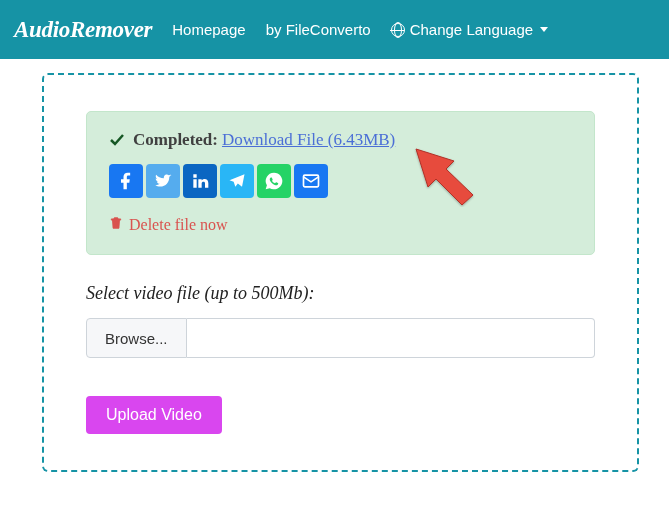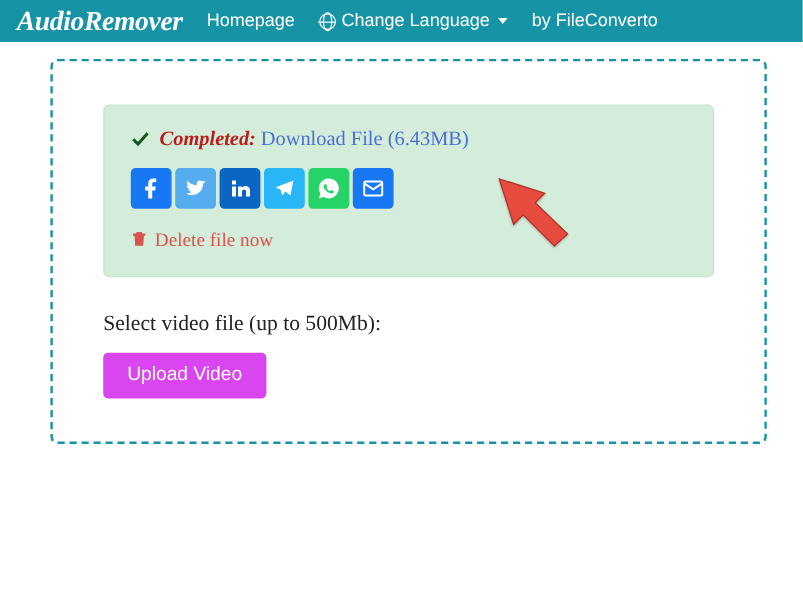--- a/index.html
+++ b/index.html
@@ -5,21 +5,21 @@
     * { box-sizing: border-box; margin: 0; padding: 0; }
     body {
       font-family: Georgia, 'Times New Roman', serif;
       background: #fff;
       width: 669px;
       height: 506px;
       overflow: hidden;
     }
     .navbar {
       background: #1693a5;
-      height: 35px;
+      height: 59px;
       display: flex;
       align-items: center;
       padding: 0 14px;
       gap: 20px;
     }
     .brand {
       color: #fff;
       font-family: Georgia, serif;
       font-weight: bold;
       font-style: italic;
@@ -92,27 +92,27 @@
       flex-wrap: wrap;
     }
     .check-icon {
       width: 16px; height: 16px;
       display: inline-flex;
       align-items: center;
       justify-content: center;
       margin-right: 4px;
     }
     .completed-label {
-      color: #b91c1c;
+      color: #404040;
       font-weight: bold;
-      font-style: italic;
     }
     .download-link {
       color: #4b6fd6;
       cursor: pointer;
+      text-decoration: underline;
     }
     .share-row {
       display: flex;
       gap: 3px;
       margin-bottom: 18px;
     }
     .share-btn {
       width: 34px; height: 34px;
       border-radius: 4px;
       display: flex;
@@ -125,20 +125,21 @@
       align-items: flex-start;
       gap: 6px;
       color: #d9534f;
       font-size: 16px;
       cursor: pointer;
     }
     .select-label {
       font-size: 18px;
       color: #222;
       margin-bottom: 14px;
+      font-style: italic;
     }
     .file-row {
       display: flex;
       margin-bottom: 38px;
     }
     .browse-btn {
       border: 1px solid #ced4da;
       background: #f6f7f9;
       padding: 10px 18px;
       font-size: 15px;
@@ -174,26 +175,26 @@
     .container { position: relative; }
   </style>
 </head>
 <body>
 
 <div class="container">
 
   <div class="navbar">
     <span class="brand">AudioRemover</span>
     <span class="nav-link">Homepage</span>
+    <span class="nav-link">by FileConverto</span>
     <span class="nav-link">
       <span class="globe-icon"></span>
       <span>Change Language</span>
       <span class="caret-down"></span>
     </span>
-    <span class="nav-link">by FileConverto</span>
   </div>
 
   <div class="page-wrap">
     <div class="dashed-box">
 
       <div class="success-panel">
         <div class="status-line">
           <span class="check-icon">
             <svg width="16" height="16" viewBox="0 0 16 16">
                 <path d="M2 8 L6 12 L14 3" stroke="#155724" stroke-width="2.5" fill="none"></path>
@@ -240,20 +241,24 @@
         <div class="delete-row">
           <svg width="14" height="14" viewBox="0 0 24 24">
               <path fill="#d9534f" d="M6 7h12l-1 14H7L6 7zm3-4h6l1 2h4v2H4V5h4l1-2zM9 10v8m3-8v8m3-8v8" stroke="#d9534f" stroke-width="1.5"></path>
             </svg>
           <span>Delete file now</span>
         </div>
       </div>
 
       <div class="select-label">Select video file (up to 500Mb):</div>
 
+      <div class="file-row">
+        <button class="browse-btn">Browse...</button>
+        <div class="file-input-display"></div>
+      </div>
 
       <button class="upload-btn">Upload Video</button>
 
     </div>
   </div>
 
   <svg class="arrow-annotation" width="90" height="70">
     <defs>
       <filter id="sh">
           <feDropShadow dx="0" dy="1" stdDeviation="1" flood-opacity="0.3"></feDropShadow>

